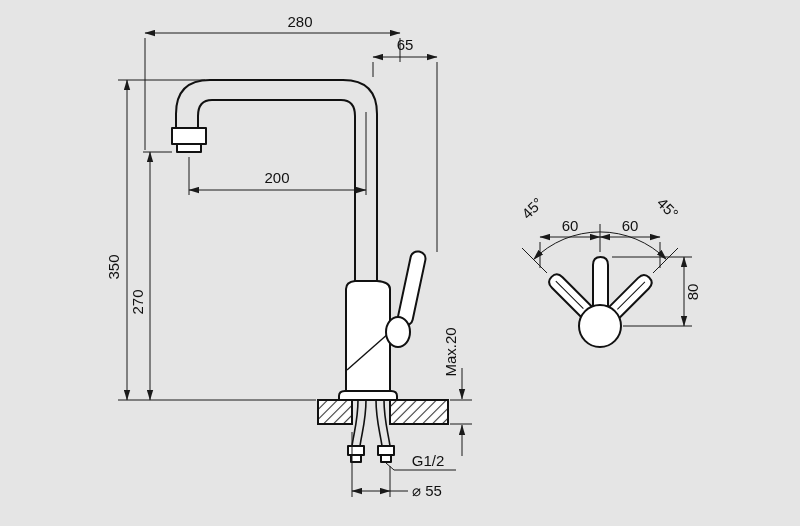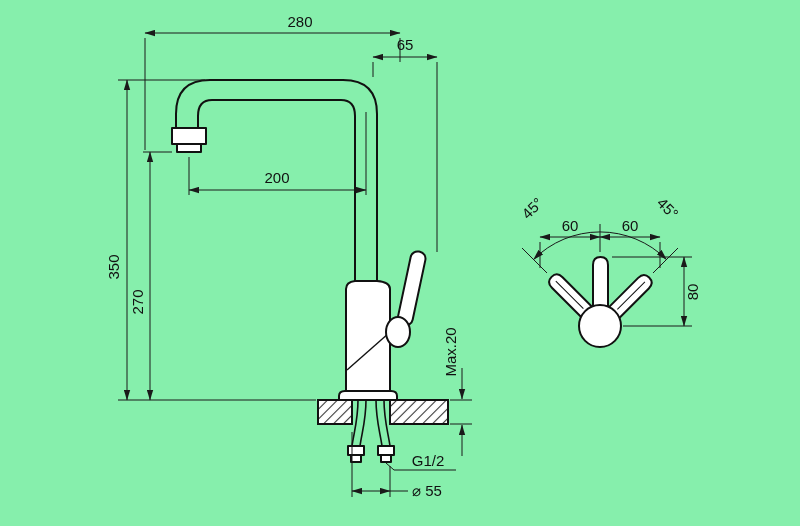--- a/index.html
+++ b/index.html
@@ -4,21 +4,21 @@
 <style>
   html, body {
     margin: 0;
     padding: 0;
     background: #ffffff;
     width: 800px;
     height: 526px;
     overflow: hidden;
     font-family: "Liberation Sans", sans-serif;
   }
-  .stage { width: 800px; height: 526px; position: relative; background: #86efac; }
+  .stage { width: 800px; height: 526px; position: relative; background: #e5e5e5; }
   svg { display: block; }
   .obj  { stroke: #111111; stroke-width: 2;   fill: none; stroke-linejoin: round; stroke-linecap: round; }
   .objf { stroke: #111111; stroke-width: 2;   fill: #ffffff; stroke-linejoin: round; }
   .med  { stroke: #111111; stroke-width: 1.6; fill: none; stroke-linecap: round; }
   .dim  { stroke: #1a1a1a; stroke-width: 1;   fill: none; }
   .dimtext {
     font-family: "Liberation Sans", sans-serif;
     font-size: 15px;
     fill: #111111;
   }

